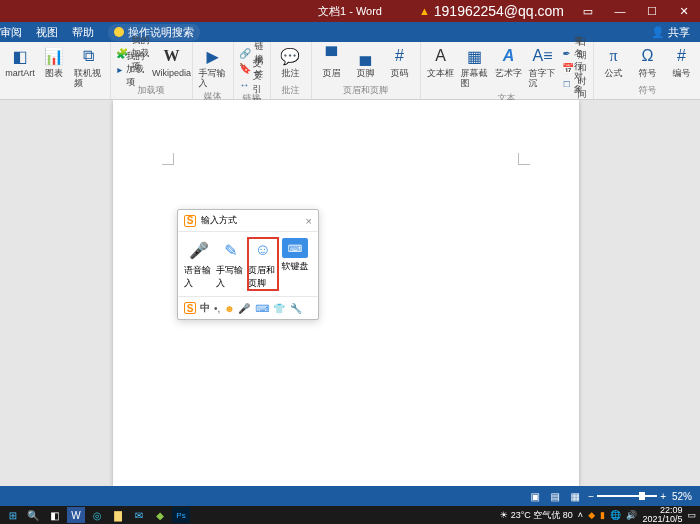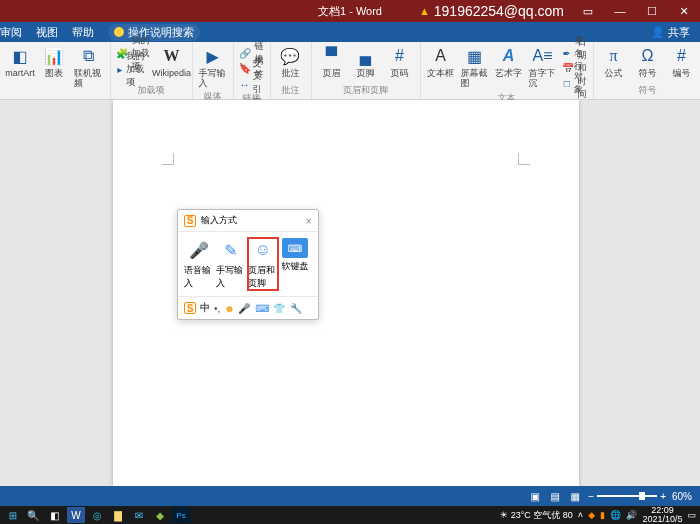--- a/index.html
+++ b/index.html
@@ -272,21 +272,21 @@
     <span class="view-ic">▣</span>
     <span class="view-ic">▤</span>
     <span class="view-ic">▦</span>
     <div class="zoom">
       <span>−</span>
       <div class="zline">
           <div class="zthumb"></div>
         </div>
       <span>+</span>
     </div>
-    <span>60%</span>
+    <span>52%</span>
   </div>
 </div>
 
 <div class="taskbar">
   <div class="tico win">⊞</div>
   <div class="tico">🔍</div>
   <div class="tico">◧</div>
   <div class="tico" style="background:#2b579a">W</div>
   <div class="tico" style="color:#35c1d6">◎</div>
   <div class="tico" style="color:#f8d775">▇</div>
@@ -296,19 +296,19 @@
   <div class="tray">
     <div class="we">
         <span>☀</span>
         <span>23°C 空气优 80</span>
       </div>
     <span>˄</span>
     <span style="color:#ff8a00">◆</span>
     <span style="color:#ff8a00">▮</span>
     <span>🌐</span>
     <span>🔊</span>
-    <div style="text-align:center;line-height:9px">
+    <div style="text-align:right;line-height:9px">
       <div>22:09</div>
       <div>2021/10/5</div>
     </div>
     <span>▭</span>
   </div>
 </div>
 
 </body></html>

